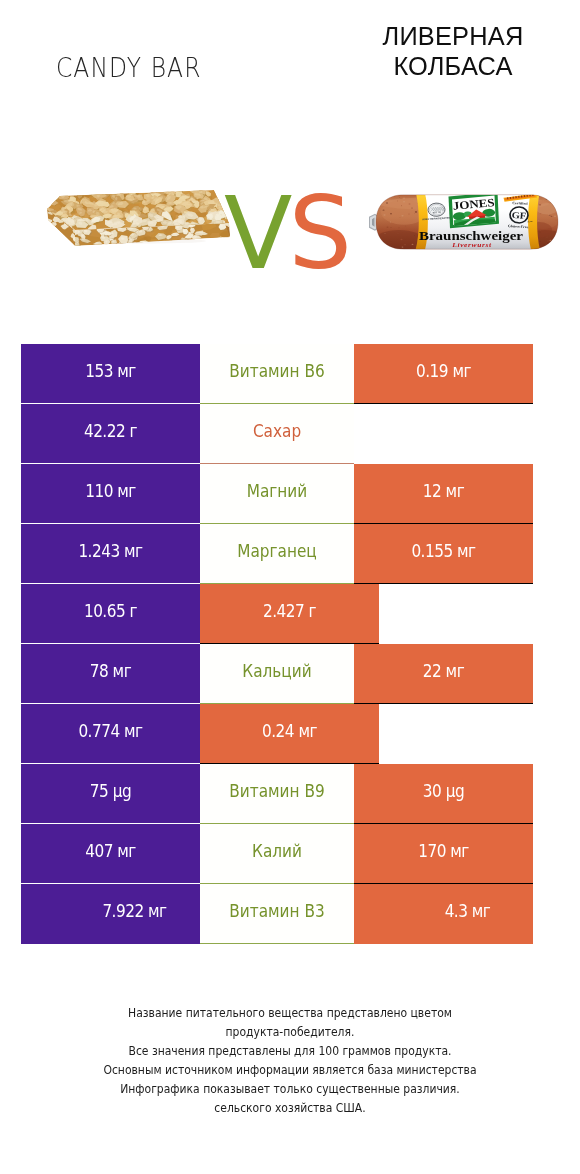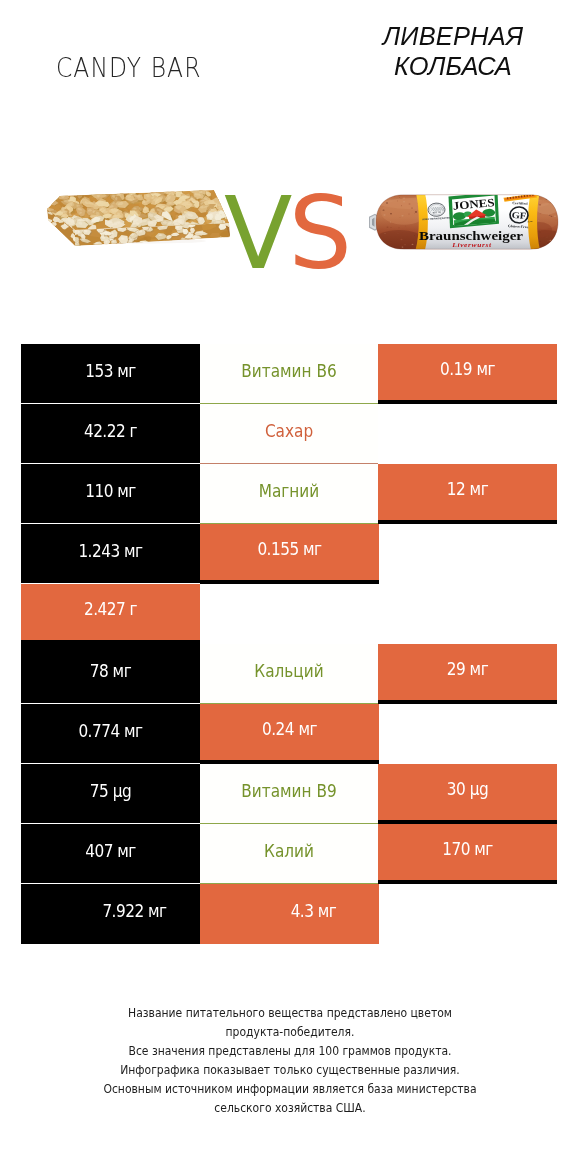--- a/index.html
+++ b/index.html
@@ -10,45 +10,45 @@
   
   .hdr{position:absolute;top:0;left:0;width:580px;height:150px;}
   .hdr-col{position:absolute;top:0;height:150px;display:flex;align-items:flex-start;justify-content:center;}
   #hdr-left{left:0;width:290px;}
   #hdr-right{left:290px;width:290px;}
   .title-left{font-family:"DejaVu Sans",sans-serif;font-weight:200;font-size:26px;letter-spacing:1.2px;
               color:#262626;line-height:30px;margin-top:53px;white-space:nowrap;
               transform:scaleX(0.9) translateX(-18px);transform-origin:center;}
   .title-right{font-family:"Liberation Sans",sans-serif;font-weight:400;font-size:25.4px;letter-spacing:0.2px;
               color:#0f0f0f;line-height:30px;margin-top:22px;text-align:center;width:250px;
-              position:relative;left:18px;top:-1px;font-style:italic;}
+              position:relative;left:18px;top:-1px;}
 
   
   .photos{position:absolute;top:0px;left:0;width:580px;height:300px;}
   .photo-left{position:absolute;left:44px;top:184px;}
   .photo-right{position:absolute;left:369px;top:193px;}
   .photo-left svg,.photo-right svg{display:block;}
   .vs{position:absolute;left:224px;top:184px;width:130px;height:100px;pointer-events:none;}
   .vs-text{font-family:"DejaVu Sans",sans-serif;font-weight:400;font-size:100px;line-height:100px;letter-spacing:-4px;}
   .vs-v{color:#78A22F;}
   .vs-s{color:#E2683F;}
 
   
   .table{position:absolute;left:21px;top:344px;width:536px;}
   .row{display:flex;height:60px;}
   .cell{display:flex;align-items:center;justify-content:center;text-align:center;
         font-family:"DejaVu Sans Condensed","DejaVu Sans",sans-serif;
         font-size:17px;font-weight:400;box-sizing:border-box;}
-  .c-left{width:179px;color:#ffffff;background:#000000;border-bottom:1px solid #ffffff;padding-bottom:6px;letter-spacing:-0.5px;}
-  .c-mid{width:178px;background:#FFFFFD;border-bottom:1px solid #8FA84B;
+  .c-left{width:179px;color:#ffffff;background:#4c1d95;border-bottom:1px solid #ffffff;padding-bottom:6px;letter-spacing:-0.5px;}
+  .c-mid{width:154px;background:#FFFFFD;border-bottom:1px solid #8FA84B;
          font-size:17px;font-weight:400;line-height:22px;overflow:hidden;padding-bottom:6px;}
   .c-mid .mid-inner{width:146px;}
   .c-mid.win-green{border-bottom-color:#8FA84B;}
   .c-mid.win-orange{border-bottom-color:#C4816A;justify-content:center;}
-  .c-right{width:179px;color:#ffffff;background:#E2683F;border-bottom:4px solid #000000;padding-bottom:6px;letter-spacing:-0.5px;}
+  .c-right{width:179px;color:#ffffff;background:#E2683F;border-bottom:1px solid #000000;padding-bottom:6px;letter-spacing:-0.5px;}
   .row:last-child .c-left,.row:last-child .c-right{border-bottom:none;padding-left:48px;}
   .row:last-child .c-mid{border-bottom:1px solid #8FA84B;}
   .win-green{color:#76932C;}
   .win-orange{color:#D0613C;}
 
 
   
   .footer{position:absolute;left:0;top:1004px;width:580px;text-align:center;
           font-family:"DejaVu Sans Condensed","DejaVu Sans",sans-serif;font-size:12px;color:#1d1d1d;line-height:19px;}
   .footer div{white-space:nowrap;}
@@ -543,31 +543,35 @@
       </div>
       <div class="row">
         <div class="cell c-left">110 мг</div>
         <div class="cell c-mid win-green">
           <div class="mid-inner">Магний</div>
         </div>
         <div class="cell c-right">12 мг</div>
       </div>
       <div class="row">
         <div class="cell c-left">1.243 мг</div>
+        <div class="cell c-mid win-green">
+          <div class="mid-inner">Марганец</div>
+        </div>
         <div class="cell c-right">0.155 мг</div>
       </div>
       <div class="row">
+        <div class="cell c-left">10.65 г</div>
         <div class="cell c-right">2.427 г</div>
       </div>
       <div class="row">
         <div class="cell c-left">78 мг</div>
         <div class="cell c-mid win-green">
           <div class="mid-inner">Кальций</div>
         </div>
-        <div class="cell c-right">29 мг</div>
+        <div class="cell c-right">22 мг</div>
       </div>
       <div class="row">
         <div class="cell c-left">0.774 мг</div>
         <div class="cell c-right">0.24 мг</div>
       </div>
       <div class="row">
         <div class="cell c-left">75 µg</div>
         <div class="cell c-mid win-green">
           <div class="mid-inner">Витамин B9</div>
         </div>
@@ -575,26 +579,29 @@
       </div>
       <div class="row">
         <div class="cell c-left">407 мг</div>
         <div class="cell c-mid win-green">
           <div class="mid-inner">Калий</div>
         </div>
         <div class="cell c-right">170 мг</div>
       </div>
       <div class="row">
         <div class="cell c-left">7.922 мг</div>
+        <div class="cell c-mid win-green">
+          <div class="mid-inner">Витамин B3</div>
+        </div>
         <div class="cell c-right">4.3 мг</div>
       </div>
     </div>
 
   <div class="footer">
       <div>Название питательного вещества представлено цветом</div>
       <div>продукта-победителя.</div>
       <div>Все значения представлены для 100 граммов продукта.</div>
+      <div>Основным источником информации является база министерства</div>
       <div>Инфографика показывает только существенные различия.</div>
-      <div>Основным источником информации является база министерства</div>
       <div>сельского хозяйства США.</div>
     </div>
 
 </div>
 
 </body></html>

